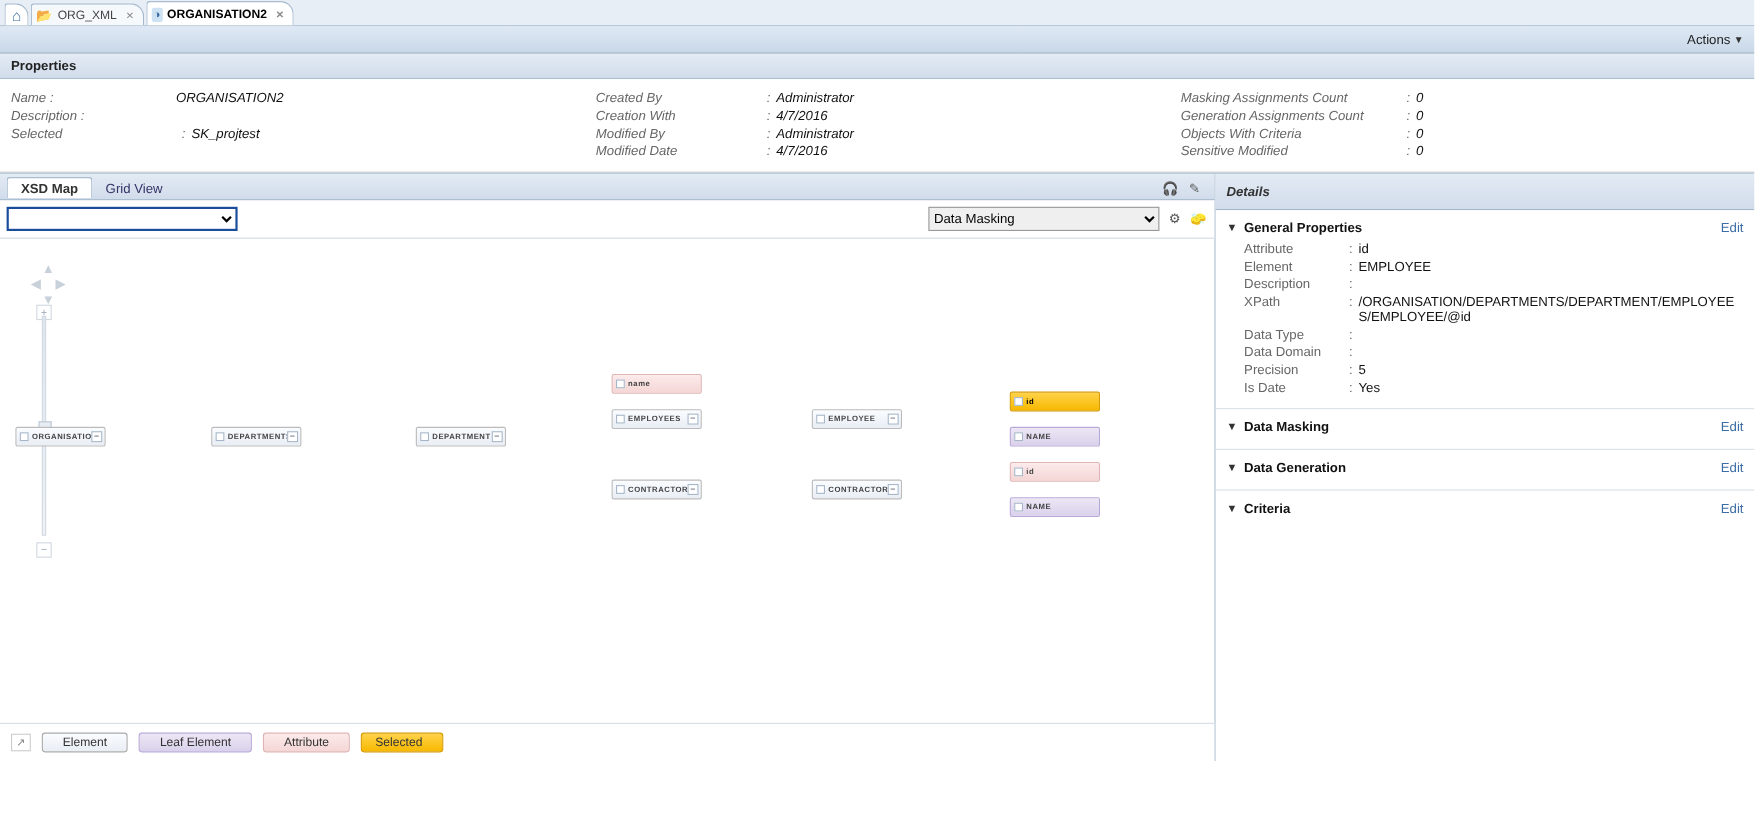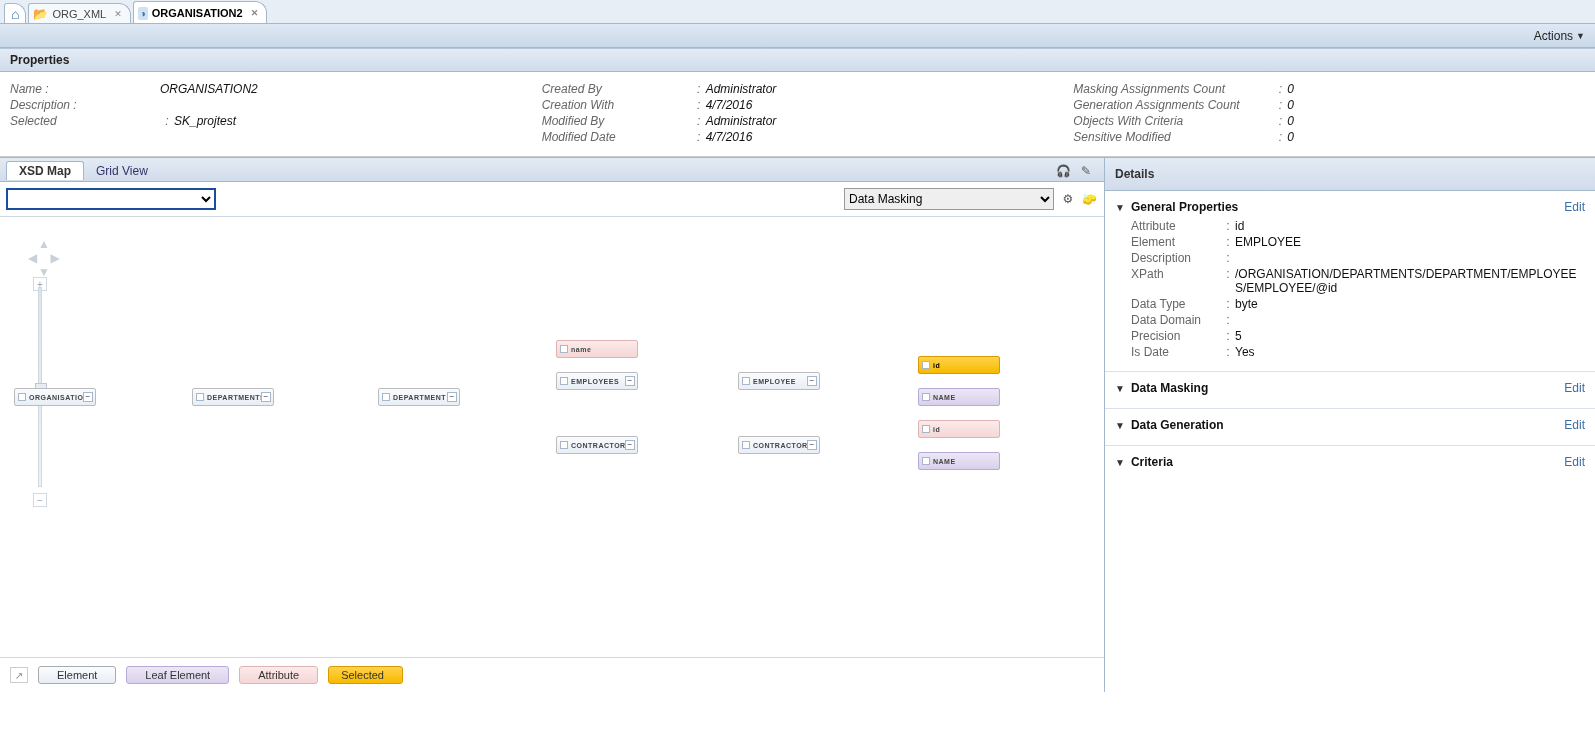--- a/index.html
+++ b/index.html
@@ -250,21 +250,21 @@
     width:490px;
     flex-shrink:0;
     display:flex;flex-direction:column;
   }
   .right-header {
     background: linear-gradient(#e3ebf4,#d1dceb);
     border-bottom:1px solid #a3b8cc;
     padding: 16px 10px;
     font-weight:bold;
     height:15px;
-    display:flex;align-items:center;
+    display:flex;align-items:center;font-style:italic;
   }
   .section {
     border-bottom:1px solid #d9e0e8;
     padding:6px 10px 10px 10px;
   }
   .section-head {
     display:flex;align-items:center;
     font-weight:bold;color:#111;
     padding:3px 0;
   }
@@ -510,21 +510,20 @@
           <span class="detail-value"></span>
         </div>
       <div class="detail-row">
           <span class="detail-label">XPath</span>
           <span class="detail-colon">:</span>
           <span class="detail-value" style="word-break:break-all">/ORGANISATION/DEPARTMENTS/DEPARTMENT/EMPLOYEES/EMPLOYEE/@id</span>
         </div>
       <div class="detail-row">
           <span class="detail-label">Data Type</span>
           <span class="detail-colon">:</span>
-          <span class="detail-value">byte</span>
         </div>
       <div class="detail-row">
           <span class="detail-label">Data Domain</span>
           <span class="detail-colon">:</span>
           <span class="detail-value"></span>
         </div>
       <div class="detail-row">
           <span class="detail-label">Precision</span>
           <span class="detail-colon">:</span>
           <span class="detail-value">5</span>

